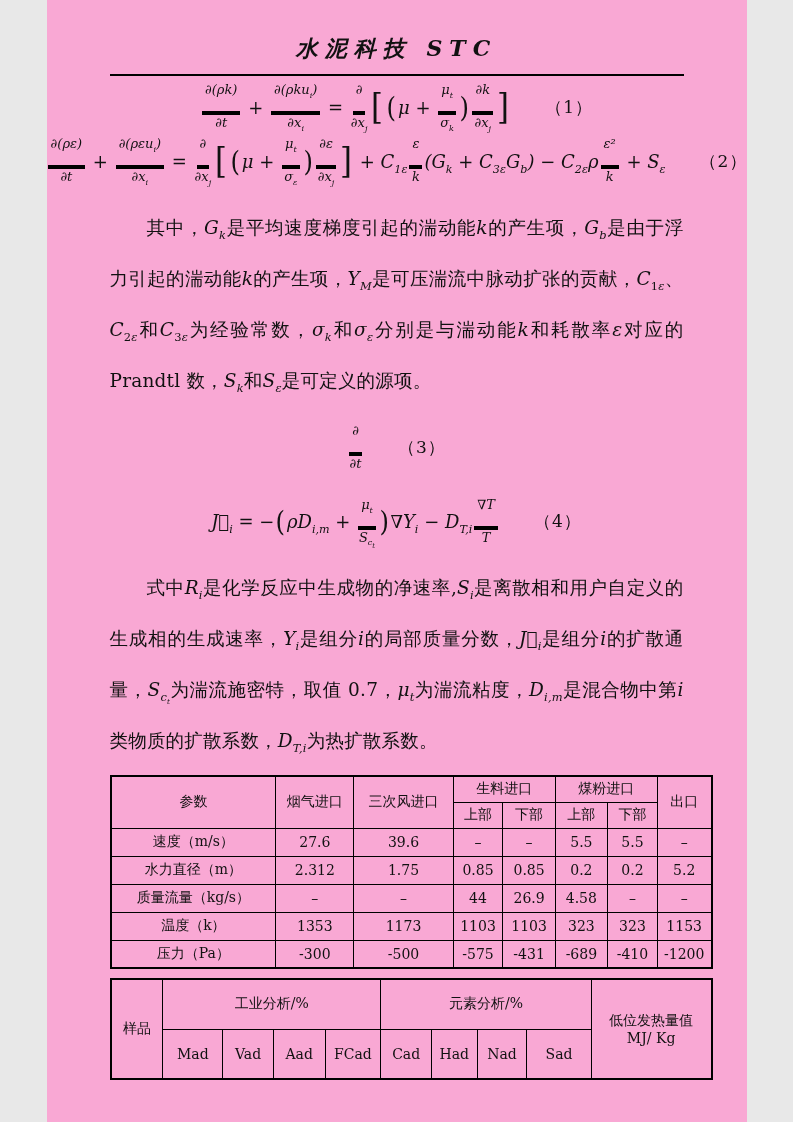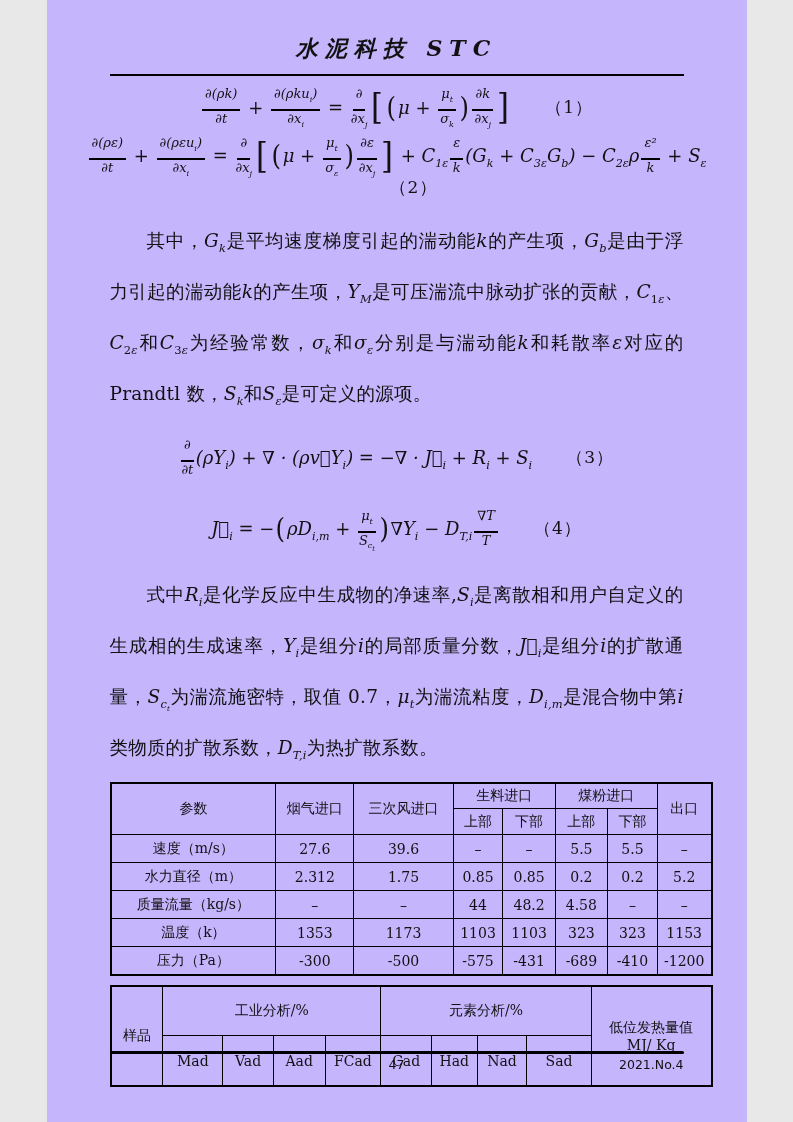--- a/index.html
+++ b/index.html
@@ -1,20 +1,20 @@
 <!DOCTYPE html>
 <html><head>
 <meta charset="utf-8">
 <style>
   html,body { margin:0; padding:0; background:#e8e8e8; }
   .page {
     position:relative;
     width:700px; height:1122px;
     margin:0 auto;
-    background:#c4b5fd;
+    background:#f9a8d4;
     box-sizing:border-box;
     padding:34px 63px 0 63px;
     font-family:"DejaVu Serif","Liberation Serif",serif;
     color:#111;
     overflow:hidden;
   }
   
   .journal-title {
     text-align:center;
     font-size:22px;
@@ -25,31 +25,31 @@
   }
   .header-rule { margin-top:10px; height:2px; background:#000; }
 
   
   .equation {
     display:flex; align-items:center; justify-content:center;
     font-size:18px; font-style:italic;
     min-height:50px;
   }
   .eq-1 { margin-top:6px; }
-  .eq-2 { margin-top:4px;flex-direction:column; }
+  .eq-2 { margin-top:4px; }
   .eq-3 { margin-top:18px; min-height:42px; }
   .eq-4 { margin-top:26px; min-height:48px; }
   .equation .mtxt { white-space:pre; }
   .equation sub, .para sub { font-size:0.62em; line-height:0; }
   .equation sub sub { font-size:0.85em; }
   .frac {
     display:inline-flex; flex-direction:column; align-items:center;
     font-size:13px; margin:0 2px; vertical-align:middle; line-height:1.15;
   }
-  .frac .num { display:block; border-bottom:2px solid #000000; padding:0 3px 7px 3px; text-align:center; }
+  .frac .num { display:block; border-bottom:4px solid #000000; padding:0 3px 13px 3px; text-align:center; }
   .frac .den { display:block; padding-top:1px; text-align:center; }
   .big  { font-style:normal; font-size:36px; font-weight:300; line-height:1; margin:0 1px; transform:scaleX(.85); }
   .big2 { font-style:normal; font-size:27px; font-weight:300; line-height:1; margin:0 1px; transform:scaleX(.9); }
   .eq-num { font-style:normal; font-size:17px; margin-left:34px; letter-spacing:1px; }
 
   
   .para {
     margin-top:16px;
     font-size:18.5px;
     line-height:51px;
@@ -185,21 +185,20 @@
   </div>
 
   <div class="para">其中，<i>G<sub>k</sub></i>是平均速度梯度引起的湍动能<i>k</i>的产生项，<i>G<sub>b</sub></i>是由于浮力引起的湍动能<i>k</i>的产生项，<i>Y<sub>M</sub></i>是可压湍流中脉动扩张的贡献，<i>C</i><sub>1<i>ε</i></sub>、<i>C</i><sub>2<i>ε</i></sub>和<i>C</i><sub>3<i>ε</i></sub>为经验常数，<i>σ<sub>k</sub></i>和<i>σ<sub>ε</sub></i>分别是与湍动能<i>k</i>和耗散率<i>ε</i>对应的 Prandtl 数，<i>S<sub>k</sub></i>和<i>S<sub>ε</sub></i>是可定义的源项。</div>
 
   <div class="equation eq-3">
     <span class="eq-body" style="display:flex;align-items:center;">
         <span class="frac">
           <span class="num">∂</span>
           <span class="den">∂t</span>
         </span>
-        <span class="mtxt">(ρY<sub>i</sub>) + ∇ · (ρv⃗Y<sub>i</sub>) = −∇ · J⃗<sub>i</sub> + R<sub>i</sub> + S<sub>i</sub></span>
       </span>
     <span class="eq-num">（3）</span>
   </div>
 
   <div class="equation eq-4">
     <span class="eq-body" style="display:flex;align-items:center;">
         <span class="mtxt">J⃗<sub>i</sub> = −</span>
         <span class="big2">(</span>
         <span class="mtxt">ρD<sub>i,m</sub> + </span>
         <span class="frac">
@@ -264,21 +263,21 @@
           <td>0.85</td>
           <td>0.2</td>
           <td>0.2</td>
           <td>5.2</td>
         </tr>
         <tr>
           <td>质量流量（kg/s）</td>
           <td>–</td>
           <td>–</td>
           <td>44</td>
-          <td>48.2</td>
+          <td>26.9</td>
           <td>4.58</td>
           <td>–</td>
           <td>–</td>
         </tr>
         <tr>
           <td>温度（k）</td>
           <td>1353</td>
           <td>1173</td>
           <td>1103</td>
           <td>1103</td>
@@ -329,21 +328,14 @@
         <th>FCad</th>
         <th>Cad</th>
         <th>Had</th>
         <th>Nad</th>
         <th>Sad</th>
       </tr>
     </thead>
 
   </table>
 
-  <div class="footer">
-    <div class="footer-line"></div>
-    <div class="footer-row">
-      <span class="page-num">47</span>
-      <span class="issue">2021.No.4</span>
-    </div>
-  </div>
 
 </div>
 
 </body></html>

